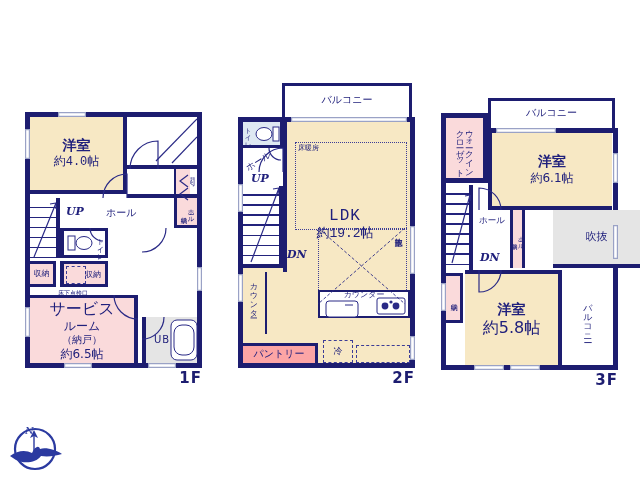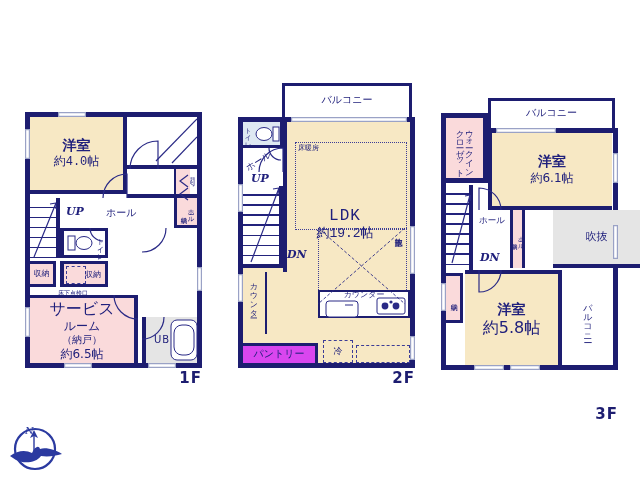--- a/index.html
+++ b/index.html
@@ -156,21 +156,21 @@
         <path d="M26,1 v-0 M20,5 h8" stroke="#2a2a86" fill="none"></path>
       </svg>
       <svg class="overlay" width="30" height="20" style="left:56px;top:4px;">
         <rect x="1" y="2" width="28" height="16" rx="2" fill="#fff" stroke="#2a2a86"></rect>
         <circle cx="9" cy="10" r="3.4" fill="#2a2a86"></circle>
           <circle cx="20" cy="10" r="3.4" fill="#2a2a86"></circle>
           <circle cx="15" cy="6" r="1.6" fill="#2a2a86"></circle>
       </svg>
     </div>
 
-    <div class="room cent" style="left:0;top:221px;width:75px;height:20px;background:#d946ef;border-top:3px solid #1d1d70;border-right:3px solid #1d1d70;justify-content:center;">
+    <div class="room cent" style="left:0;top:221px;width:75px;height:20px;background:#fca5a5;border-top:3px solid #1d1d70;border-right:3px solid #1d1d70;justify-content:center;">
       <span class="lbl" style="font-size:10px;">パントリー</span>
     </div>
 
     <div class="dashed cent" style="position:absolute;left:80px;top:218px;width:28px;height:21px;">
       <span class="lbl" style="font-size:9px;">冷</span>
     </div>
     <div class="dashed" style="position:absolute;left:113px;top:223px;width:52px;height:16px;"></div>
 
     <div class="win" style="left:48px;top:-5px;width:116px;height:5px;"></div>
     <div class="win" style="left:-5px;top:62px;width:5px;height:28px;"></div>
@@ -246,21 +246,21 @@
 
     <svg class="overlay" width="167" height="232">
       <g fill="none" stroke="#2a2a86" stroke-width="1.2">
         <path d="M33,77 L33,55 A22,22 0 0 1 55,77"></path>
         <path d="M33,137 L33,159 A22,22 0 0 0 55,137"></path>
         <path d="M6,130 L24,62"></path>
           <path d="M24,62 l-5,1 M24,62 l0,6"></path>
       </g>
     </svg>
   </div>
-  <div class="floor-tag" style="left:576px;top:371px;width:42px;text-align:right;margin-top:34px;">3F</div>
+  <div class="floor-tag" style="left:576px;top:371px;width:42px;text-align:right;">3F</div>
 
   <svg class="overlay" width="56" height="52" style="left:8px;top:422px;">
     <circle cx="27" cy="27" r="20" fill="none" stroke="#2b3aa0" stroke-width="2.2"></circle>
     <path d="M26,14 L26,38" stroke="#2b3aa0" stroke-width="1.4" fill="none"></path>
     <path d="M26,8 L22,16 L26,14 L30,16 Z" fill="#2b3aa0"></path>
     <text x="17" y="12" font-size="10" font-style="italic" fill="#2b3aa0" font-family="DejaVu Serif, serif">N</text>
     <path d="M2,34 C10,28 18,28 24,31 C27,24 31,23 32,27 C38,25 48,28 54,32 C47,34 40,35 33,34 C28,41 16,42 8,38 Z" fill="#2b3aa0"></path>
   </svg>
 
 </div>

